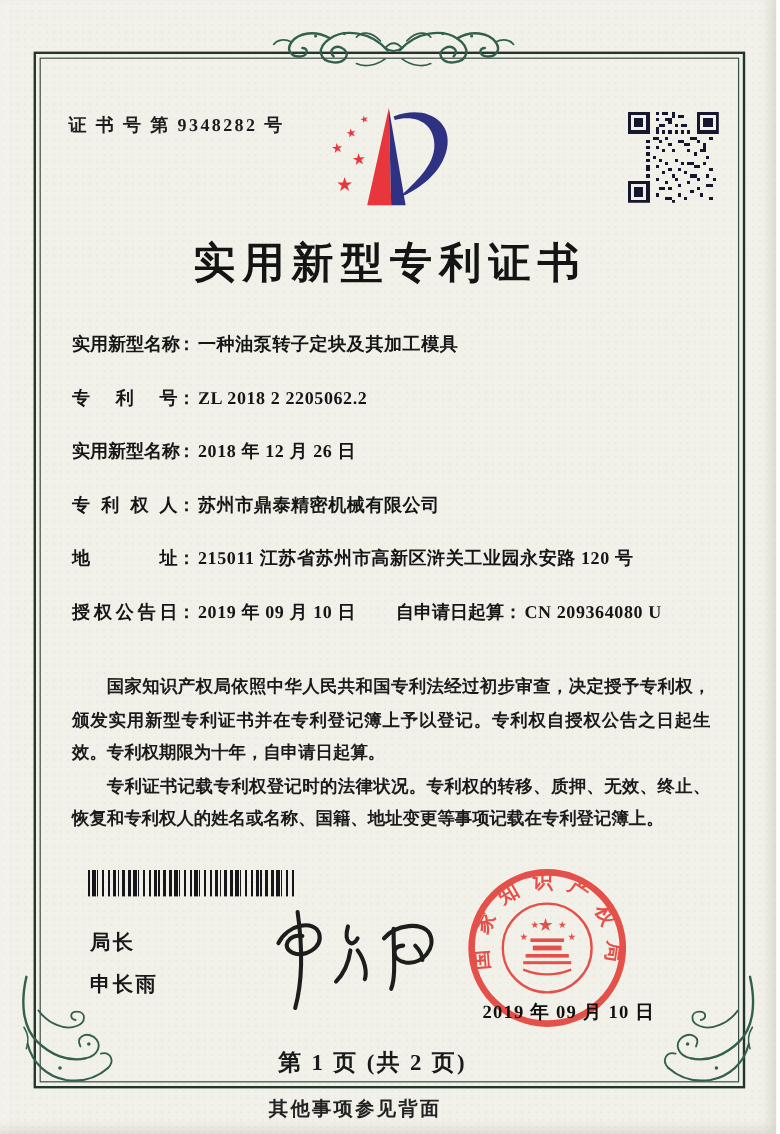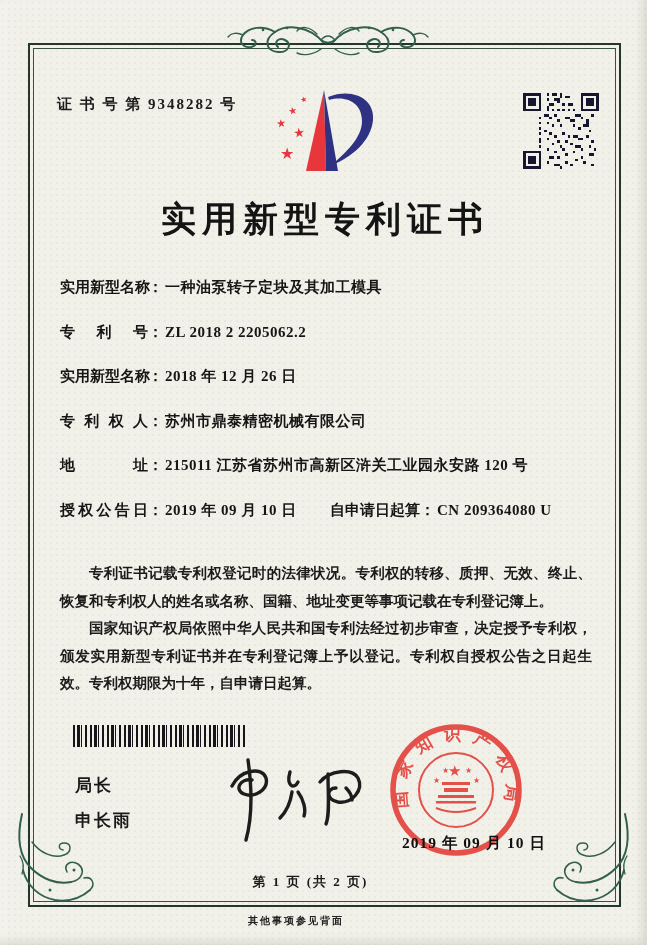--- a/index.html
+++ b/index.html
@@ -38,23 +38,23 @@
       #15151a 0 2px,transparent 2px 4px,#15151a 4px 7px,transparent 7px 8px,
       #15151a 8px 9px,transparent 9px 12px,#15151a 12px 14px,transparent 14px 17px);}
   .director{position:absolute;left:75px;top:774px;font-size:17px;font-weight:700;
             color:#191919;font-family:"Liberation Sans","DejaVu Sans",sans-serif;}
   .director div{margin-bottom:12px;letter-spacing:2px;}
   .sig{position:absolute;left:212px;top:748px;}
   .seal{position:absolute;left:386px;top:720px;opacity:.88;}
   .seal-date{position:absolute;left:402px;top:833px;font-size:15.5px;font-weight:700;
              color:#101010;letter-spacing:1px;z-index:5;}
   .pageinfo{position:absolute;left:28px;top:873px;width:565px;text-align:center;
-            font-size:13px;font-weight:700;color:#1a1a1a;letter-spacing:2px;}
+            font-size:19px;font-weight:700;color:#1a1a1a;letter-spacing:2px;}
   .backnote{position:absolute;left:0;top:914px;width:592px;text-align:center;
-            font-size:10px;font-weight:700;color:#222;letter-spacing:2px;}
+            font-size:16px;font-weight:700;color:#222;letter-spacing:2px;}
   .ornament-top{position:absolute;left:217px;top:20px;}
   .corner-bl{position:absolute;left:10px;top:812px;}
   .corner-br{position:absolute;left:537px;top:812px;transform:scaleX(-1);}
   svg{display:block;}
 </style>
 </head>
 <body>
 
 <div class="page">
 
@@ -169,22 +169,22 @@
     </div>
     <div class="frow">
       <span class="flabel">授权公告日</span><span class="fcolon">：</span><span class="fvalue">2019 年 09 月 10 日</span>
       <span class="grp2">
         <span class="flabel">自申请日起算</span><span class="fcolon">：</span><span class="fvalue">CN 209364080 U</span>
       </span>
     </div>
   </div>
 
   <div class="body-text">
+    <p>国家知识产权局依照中华人民共和国专利法经过初步审查，决定授予专利权，颁发实用新型专利证书并在专利登记簿上予以登记。专利权自授权公告之日起生效。专利权期限为十年，自申请日起算。</p>
     <p>专利证书记载专利权登记时的法律状况。专利权的转移、质押、无效、终止、恢复和专利权人的姓名或名称、国籍、地址变更等事项记载在专利登记簿上。</p>
-    <p>国家知识产权局依照中华人民共和国专利法经过初步审查，决定授予专利权，颁发实用新型专利证书并在专利登记簿上予以登记。专利权自授权公告之日起生效。专利权期限为十年，自申请日起算。</p>
   </div>
 
   <div class="barcode"></div>
 
   <div class="director">
     <div>局长</div>
     <div>申长雨</div>
   </div>
 
   <svg class="sig" width="160" height="100" viewBox="0 0 160 100" aria-label="申长雨">

